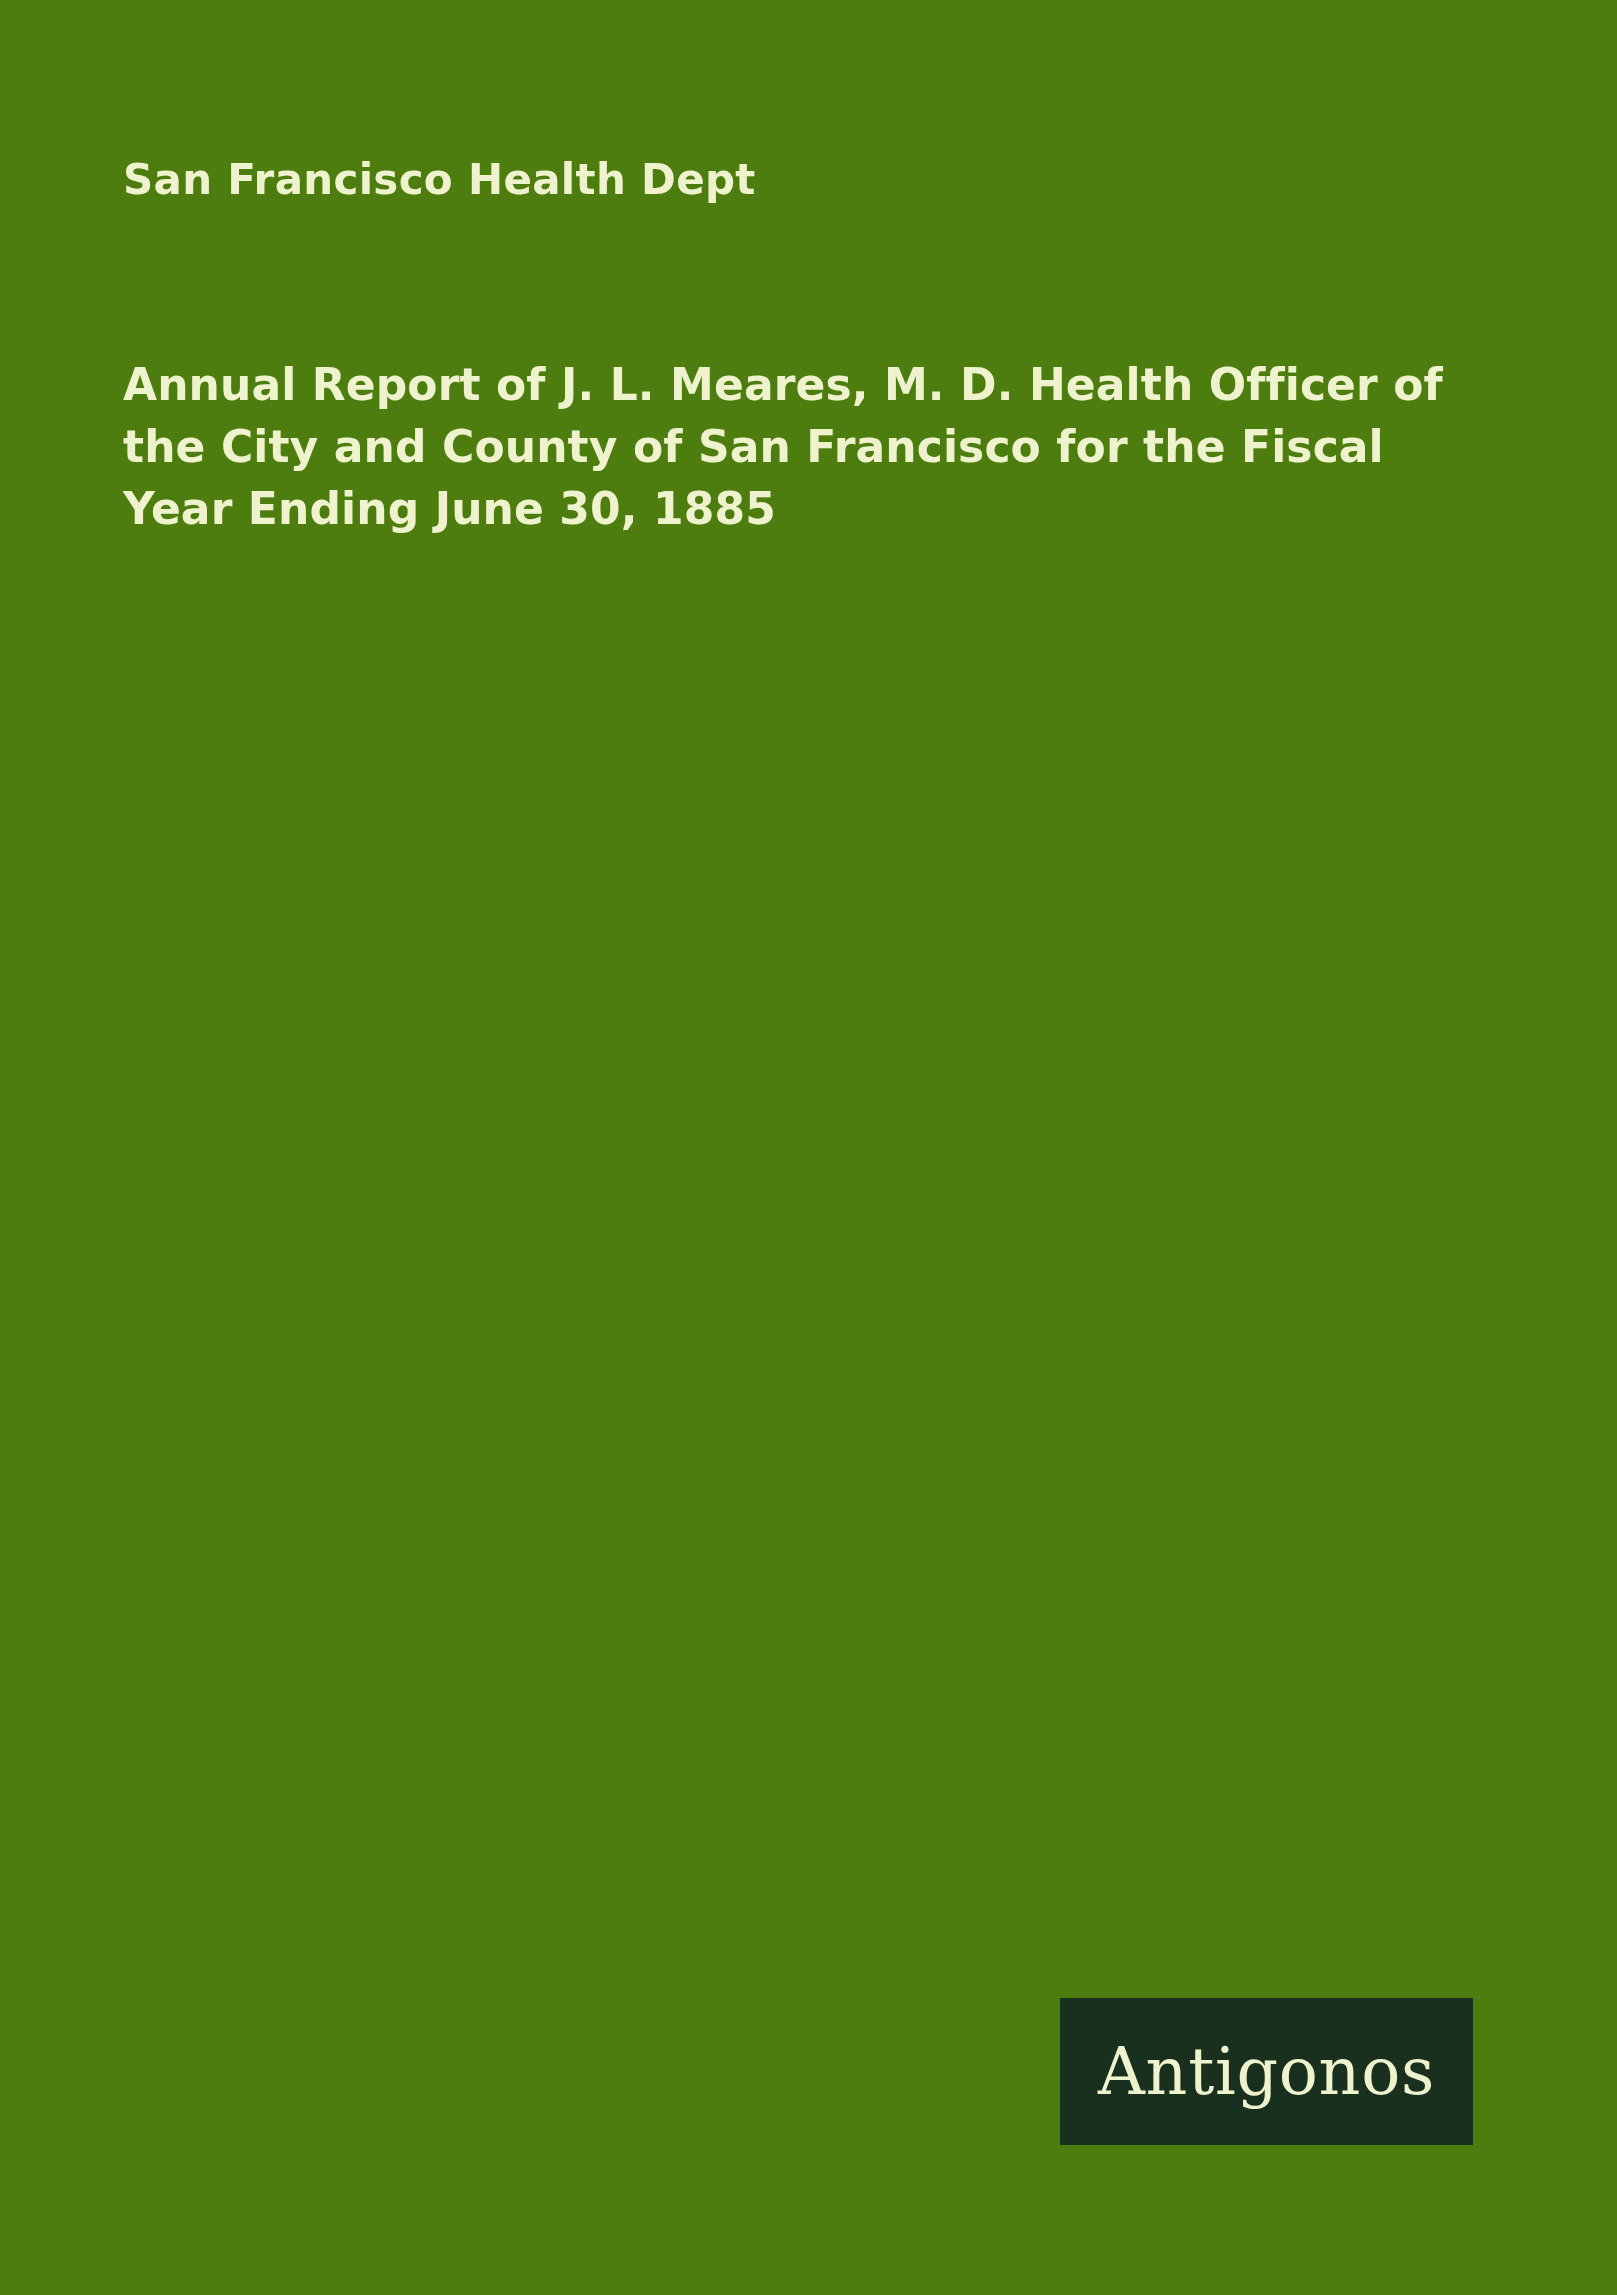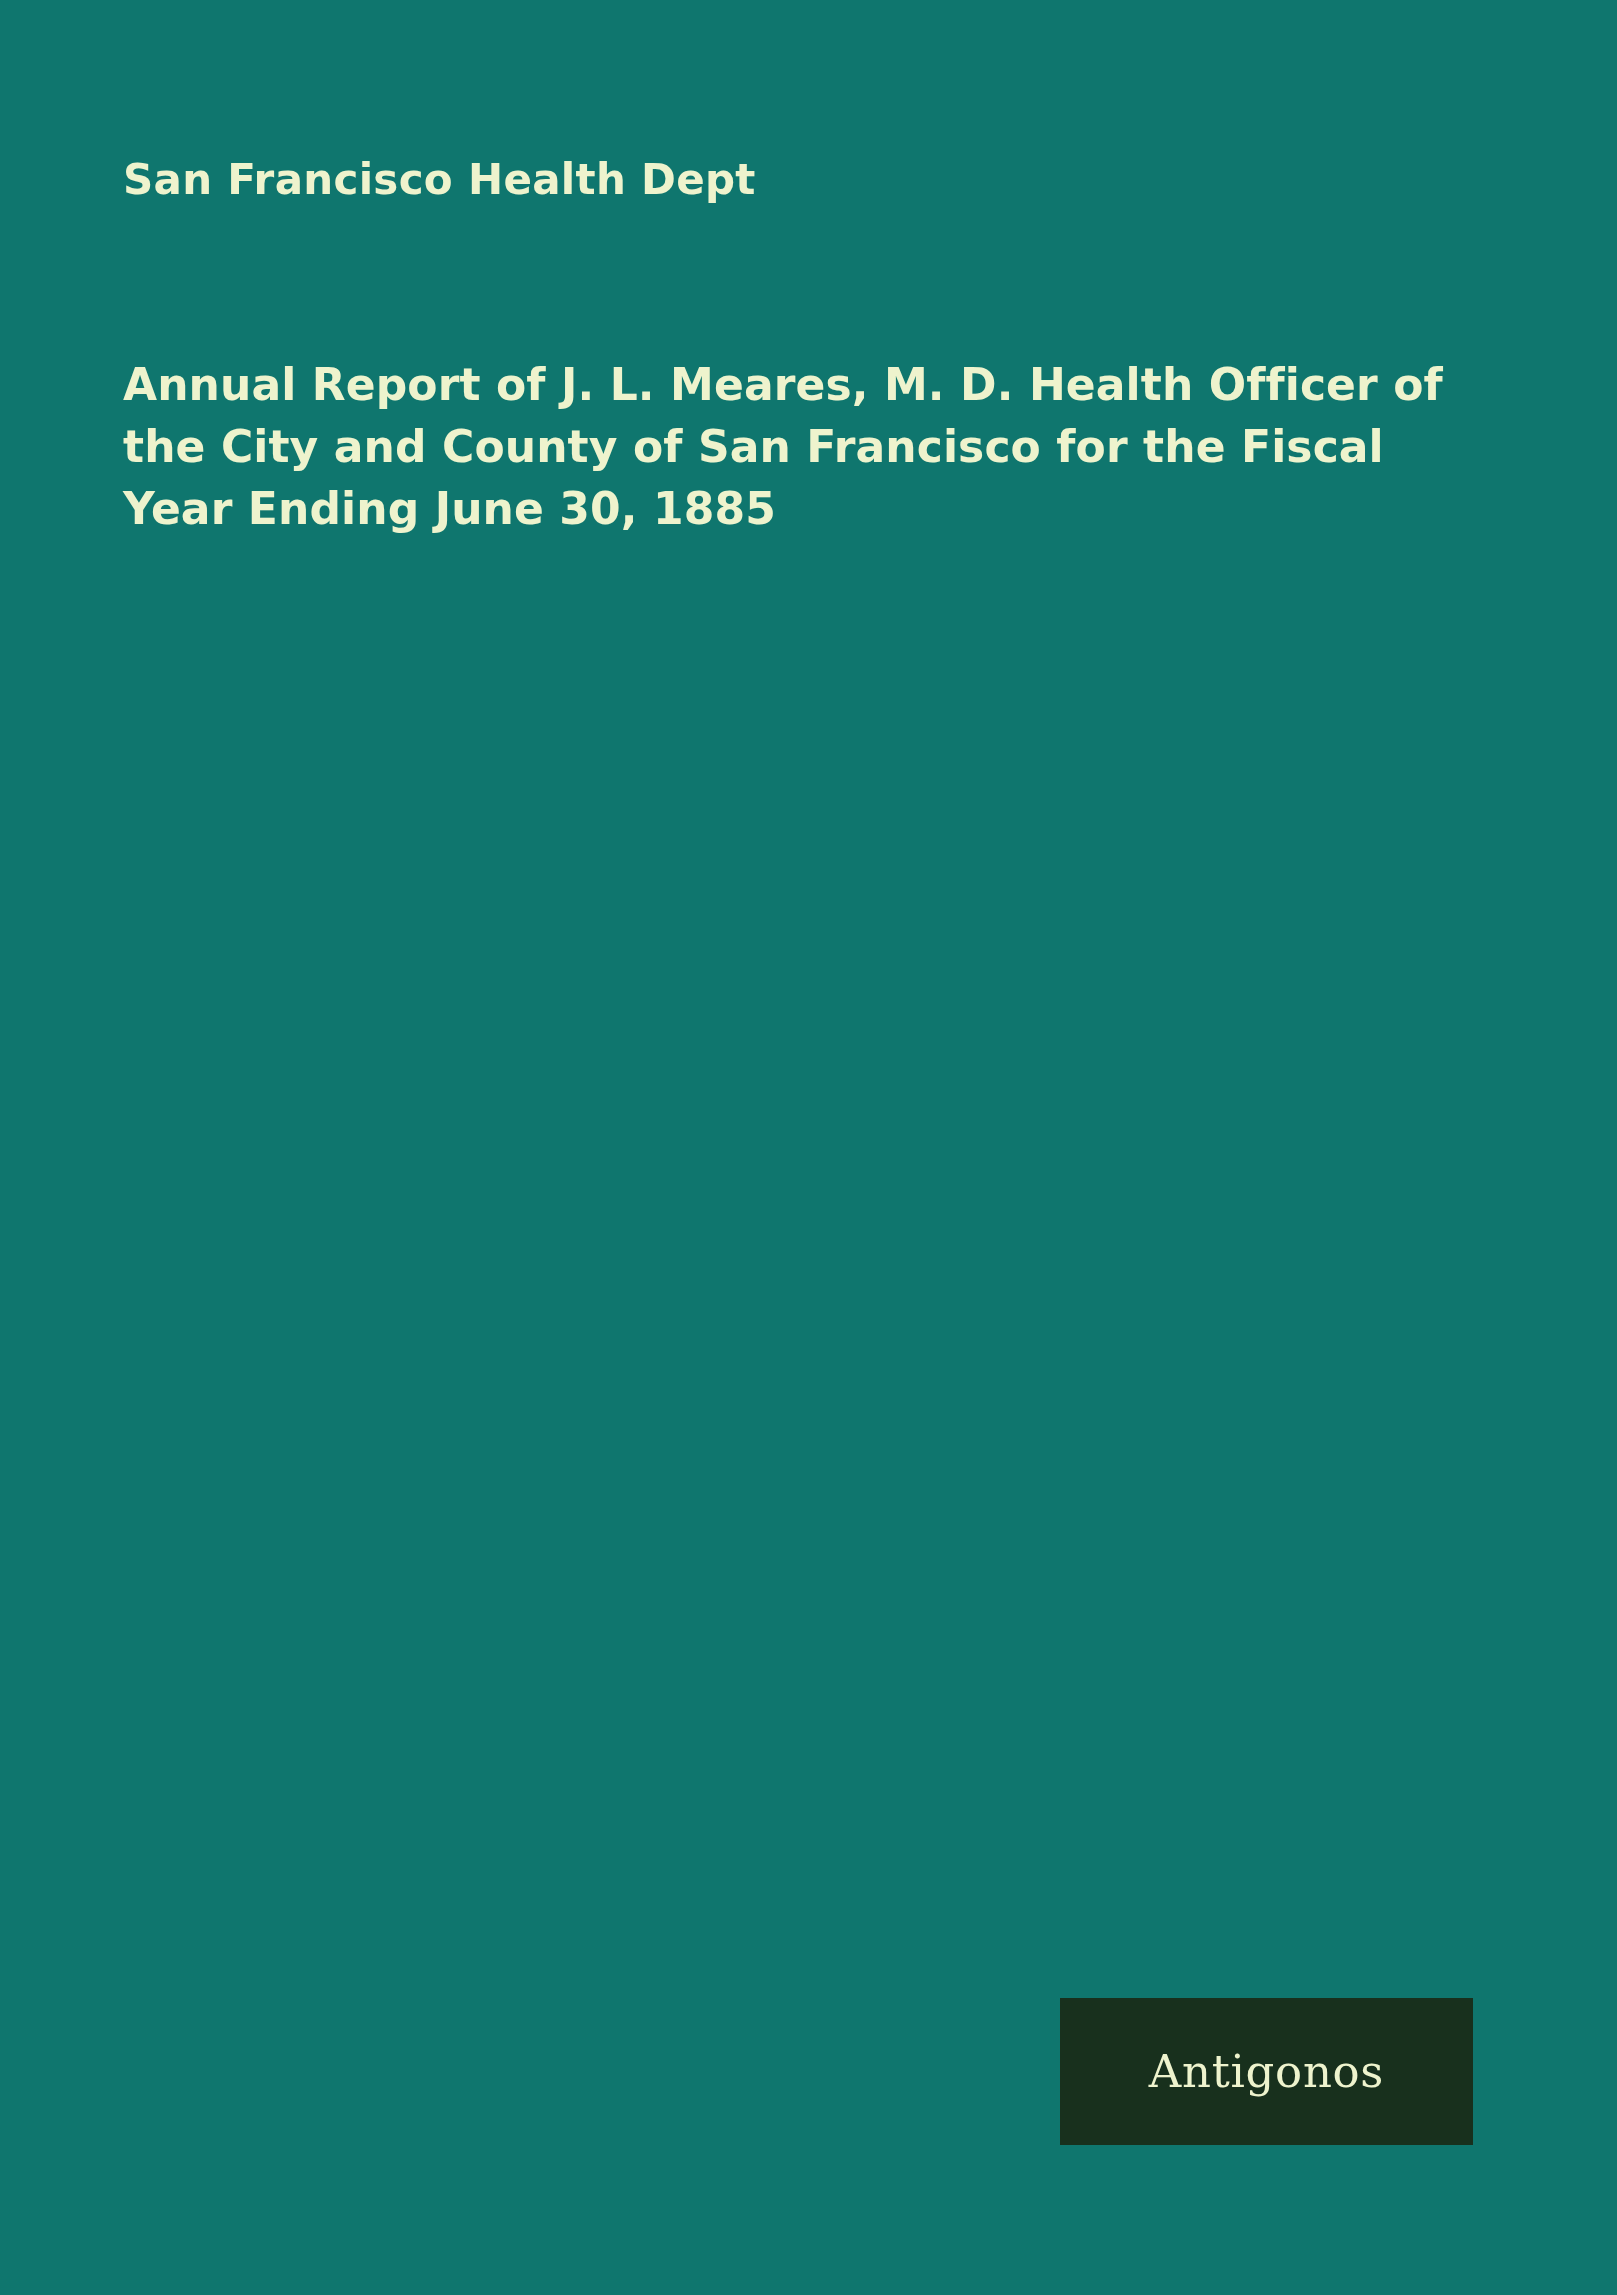--- a/index.html
+++ b/index.html
@@ -11,21 +11,21 @@
     height: 2295px;
     background: #3f6651;
     font-family: "DejaVu Sans", sans-serif;
     overflow: hidden;
   }
   .cover {
     position: relative;
     width: 1618px;
     height: 2295px;
     box-sizing: border-box;
-    background: #0f766e;
+    background: #4d7c0f;
   }
   .author {
     position: absolute;
     left: 123px;
     top: 154px;
     width: 1281px;
     font-size: 42px;
     line-height: 1.25;
     font-weight: 700;
     color: #eef3cd;
@@ -47,21 +47,21 @@
     left: 1060px;
     top: 1998px;
     width: 413px;
     height: 147px;
     background: #18301d;
     display: flex;
     align-items: center;
     justify-content: center;
   }
   .publisher-badge .publisher-name {
-    font-size: 45px;
+    font-size: 65px;
     font-weight: 400;
     color: #eef3cd;
     font-family: "DejaVu Serif", serif;
     letter-spacing: 0.7px;
   }
 </style>
 </head>
 <body>
 
 <div class="cover">

